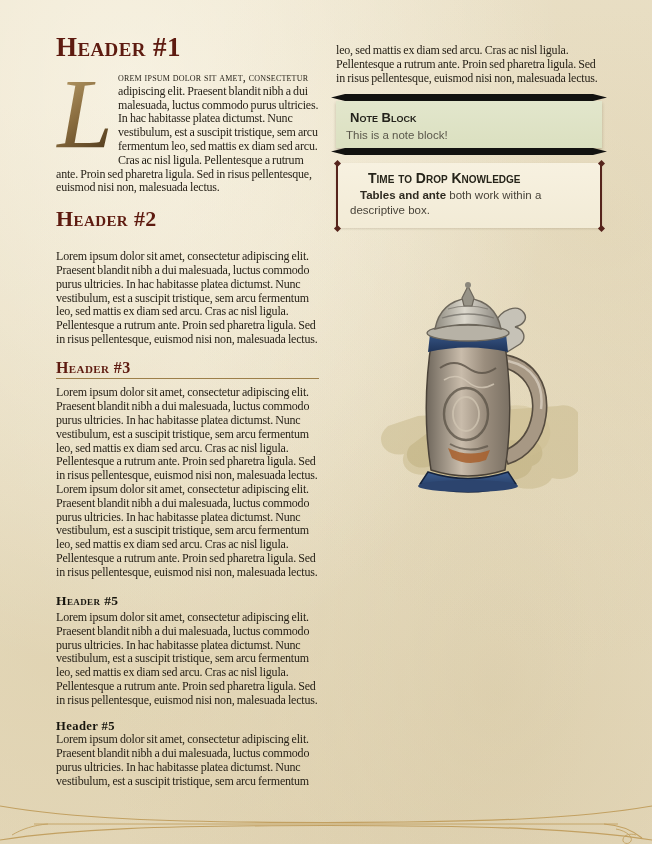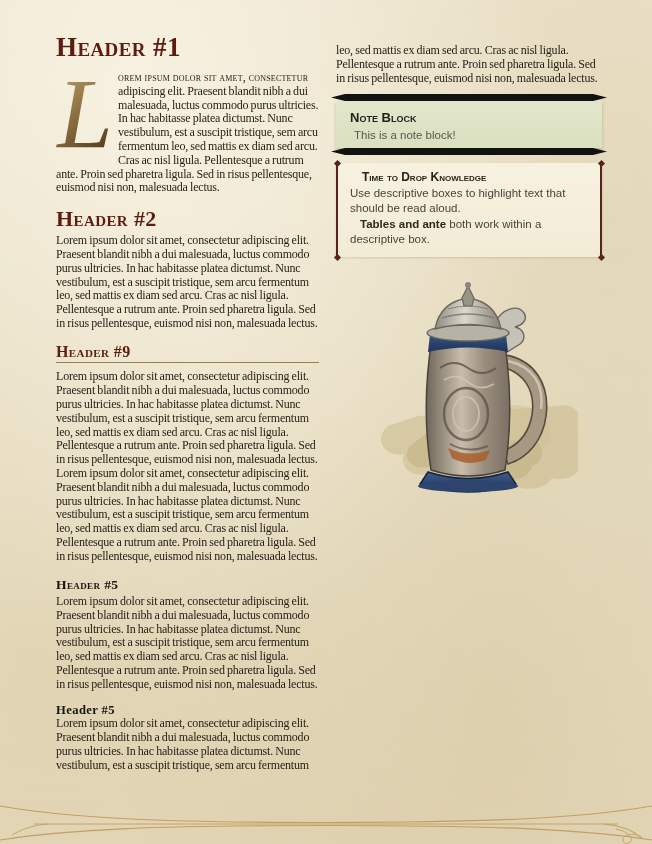--- a/index.html
+++ b/index.html
@@ -23,21 +23,21 @@
   .col-left{left:56px;top:34px;width:263px;height:772px;overflow:hidden;}
   .col-right{left:336px;top:44px;width:266px;}
   p.body{
     margin:0;font-size:12px;line-height:13.8px;
     letter-spacing:-0.2px;word-spacing:-0.5px;
     text-align:left;color:#231e15;
   }
   
   h1,h2,h3,h4,h5,h6{font-variant:small-caps;color:#5e1b10;font-weight:700;letter-spacing:.4px;}
   h1{font-size:27px;line-height:1;margin:0 0 10px;}
-  h2{font-size:22px;line-height:1;margin:13px 0 4px;}
+  h2{font-size:22px;line-height:1;margin:13px 0 20px;}
   h3{font-size:16px;line-height:1.1;margin:12px 0 7px;border-bottom:1.6px solid #9d7f49;padding-bottom:2px;}
   h4{font-size:14px;line-height:1;margin:12px 0 3px;}
   h5{font-size:13.5px;line-height:1;margin:14px 0 4px;color:#17150e;}
   h6{font-size:12.6px;line-height:1;margin:12px 0 1px;color:#17150e;font-variant:normal;}
   
   .dropcap{
     float:left;width:58px;height:88px;margin:2px 4px 0 0;
     font-style:italic;font-size:100px;line-height:82px;text-align:center;
     background:linear-gradient(140deg,#b59a67 5%,#8a6d3f 45%,#4a3418 95%);
     -webkit-background-clip:text;background-clip:text;color:transparent;
@@ -50,33 +50,33 @@
     background:linear-gradient(180deg,#e2e6cc,#dbe0c0);
     padding:5px 10px 7px;
     box-shadow:0 2px 3px rgba(60,50,20,.25);
   }
   .note .inner .ttl{
     font-family:"Liberation Sans",sans-serif;font-variant:small-caps;
     font-weight:700;font-size:13px;color:#23221b;margin:4px;
   }
   .note .inner .bdy{
     font-family:"Liberation Sans",sans-serif;font-size:11.5px;
-    color:#5a574b;margin:1px 8px 0;
+    color:#5a574b;margin:1px 0 0;
   }
   
   .desc{
     position:relative;margin:8px 0 0;
     background:linear-gradient(180deg,#f7f1e0,#f2ebd6);
     border-left:2px solid #56241c;border-right:2px solid #56241c;
     padding:7px 12px 10px;
     box-shadow:0 1px 2px rgba(60,50,20,.15);
   }
   .desc .ttl{
     font-family:"Liberation Sans",sans-serif;font-variant:small-caps;
-    font-weight:700;font-size:12px;color:#26241a;margin:0 12px 2px;
+    font-weight:700;font-size:14px;color:#26241a;margin:0 18px 2px;
   }
   .desc .bdy{
     font-family:"Liberation Sans",sans-serif;font-size:11.5px;line-height:15px;
     color:#49443a;margin:0;
   }
   .desc .bdy.indent{text-indent:10px;margin-top:1px;}
   .desc .bdy b{color:#2e2a20;}
   .dot{position:absolute;width:5px;height:5px;background:#56241c;transform:rotate(45deg);}
   .dot.tl{left:-3.5px;top:-2.5px;} .dot.tr{right:-3.5px;top:-2.5px;}
   .dot.bl{left:-3.5px;bottom:-2.5px;} .dot.br{right:-3.5px;bottom:-2.5px;}
@@ -90,21 +90,21 @@
 <div class="page">
 
   <div class="col col-left">
 
     <h1>Header #1</h1>
     <p class="body"><span class="dropcap">L</span><span class="smallcaps">orem ipsum dolor sit amet, consectetur</span> <span>adipiscing elit. Praesent blandit nibh a dui malesuada, luctus commodo purus ultricies. In hac habitasse platea dictumst. Nunc vestibulum, est a suscipit tristique, sem arcu fermentum leo, sed mattis ex diam sed arcu. Cras ac nisl ligula. Pellentesque a rutrum ante. Proin sed pharetra ligula. Sed in risus pellentesque, euismod nisi non, malesuada lectus.</span></p>
 
     <h2>Header #2</h2>
     <p class="body">Lorem ipsum dolor sit amet, consectetur adipiscing elit. Praesent blandit nibh a dui malesuada, luctus commodo purus ultricies. In hac habitasse platea dictumst. Nunc vestibulum, est a suscipit tristique, sem arcu fermentum leo, sed mattis ex diam sed arcu. Cras ac nisl ligula. Pellentesque a rutrum ante. Proin sed pharetra ligula. Sed in risus pellentesque, euismod nisi non, malesuada lectus.</p>
 
-    <h3>Header #9</h3>
+    <h3>Header #3</h3>
     <p class="body">Lorem ipsum dolor sit amet, consectetur adipiscing elit. Praesent blandit nibh a dui malesuada, luctus commodo purus ultricies. In hac habitasse platea dictumst. Nunc vestibulum, est a suscipit tristique, sem arcu fermentum leo, sed mattis ex diam sed arcu. Cras ac nisl ligula. Pellentesque a rutrum ante. Proin sed pharetra ligula. Sed in risus pellentesque, euismod nisi non, malesuada lectus.</p>
 
     <p class="body">Lorem ipsum dolor sit amet, consectetur adipiscing elit. Praesent blandit nibh a dui malesuada, luctus commodo purus ultricies. In hac habitasse platea dictumst. Nunc vestibulum, est a suscipit tristique, sem arcu fermentum leo, sed mattis ex diam sed arcu. Cras ac nisl ligula. Pellentesque a rutrum ante. Proin sed pharetra ligula. Sed in risus pellentesque, euismod nisi non, malesuada lectus.</p>
 
     <h5>Header #5</h5>
     <p class="body">Lorem ipsum dolor sit amet, consectetur adipiscing elit. Praesent blandit nibh a dui malesuada, luctus commodo purus ultricies. In hac habitasse platea dictumst. Nunc vestibulum, est a suscipit tristique, sem arcu fermentum leo, sed mattis ex diam sed arcu. Cras ac nisl ligula. Pellentesque a rutrum ante. Proin sed pharetra ligula. Sed in risus pellentesque, euismod nisi non, malesuada lectus.</p>
 
     <h6>Header #5</h6>
     <p class="body">Lorem ipsum dolor sit amet, consectetur adipiscing elit. Praesent blandit nibh a dui malesuada, luctus commodo purus ultricies. In hac habitasse platea dictumst. Nunc vestibulum, est a suscipit tristique, sem arcu fermentum</p>
 
@@ -126,21 +126,20 @@
         <polygon points="0,3.5 14,0 262,0 276,3.5 262,7 14,7" fill="#121210"></polygon>
       </svg>
     </div>
 
     <div class="desc">
       <i class="dot tl"></i>
       <i class="dot tr"></i>
       <i class="dot bl"></i>
       <i class="dot br"></i>
       <p class="ttl">Time to Drop Knowledge</p>
-      <p class="bdy">Use descriptive boxes to highlight text that should be read aloud.</p>
       <p class="bdy indent"><b>Tables and ante</b><span> both work within a descriptive box.</span></p>
     </div>
 
   </div>
 
   <div class="stein-wrap">
     <svg width="220" height="235" viewBox="0 0 220 235">
       <defs>
         <linearGradient id="bodyGrad" x1="0" y1="0" x2="1" y2="0">
           <stop offset="0" stop-color="#6f675c"></stop>

